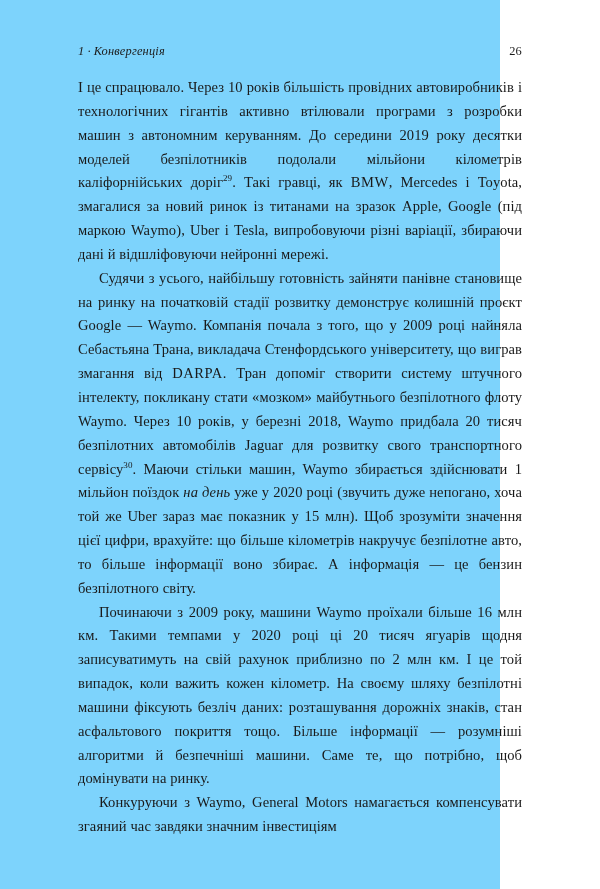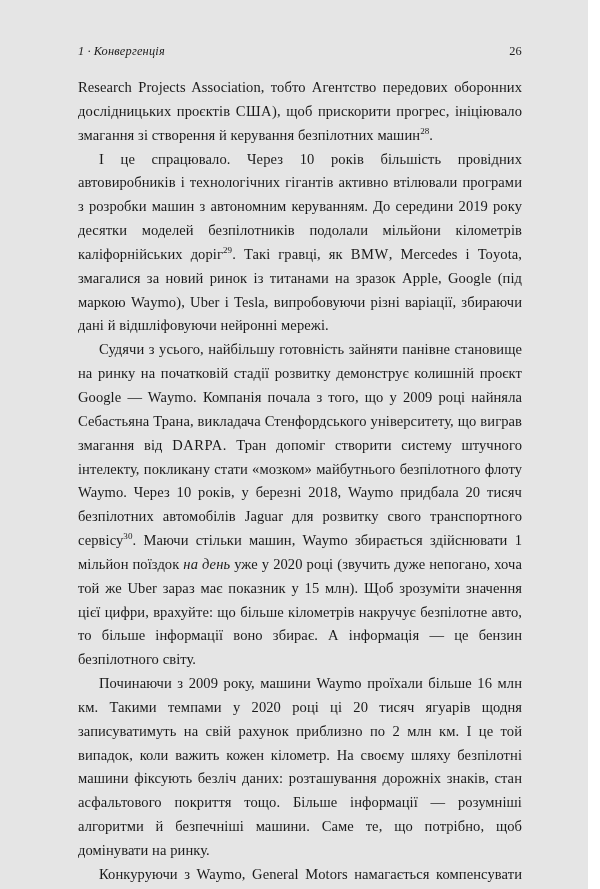--- a/index.html
+++ b/index.html
@@ -12,23 +12,23 @@
     width: 600px;
     height: 889px;
     overflow: hidden;
     font-family: "Liberation Serif", "DejaVu Serif", serif;
     color: #1a1a1a;
     -webkit-font-smoothing: antialiased;
   }
 
   .page {
     position: relative;
-    width: 588px;
+    width: 500px;
     height: 889px;
-    background: #e5e5e5;
+    background: #7dd3fc;
     box-sizing: border-box;
   }
 
   
   .running-head {
     position: absolute;
     top: 44px;
     left: 78px;
     width: 444px;
     height: 18px;
@@ -105,20 +105,19 @@
 <div class="page">
 
   <div class="running-head">
     <div class="rh-left">
       <span class="rh-chapnum">1</span><span class="rh-sep">·</span><span>Конвергенція</span>
     </div>
     <div class="rh-right">26</div>
   </div>
 
   <div class="textblock">
-    <p class="para first"><span>Research Projects Association, тобто Агентство передових оборон­них дослідницьких проєктів </span><span class="sc">США</span><span>), щоб прискорити прогрес, ініціювало змагання зі створення й керування безпілотних машин</span><sup class="fn">28</sup><span>.</span></p>
     <p class="para"><span>І це спрацювало. Через 10 років більшість провідних автовиробників і технологічних гігантів активно втілювали програми з розробки машин з автономним керуванням. До середини 2019 року десятки моделей безпілотників подолали мільйони кілометрів каліфорнійських доріг</span><sup class="fn">29</sup><span>. Такі гравці, як </span><span class="sc">BMW</span><span>, Mercedes і Toyota, змагалися за новий ринок із титанами на зразок Apple, Google (під маркою Waymo), Uber і Tesla, випробовуючи різні варіації, збираючи дані й відшліфовуючи нейронні мережі.</span></p>
     <p class="para"><span>Судячи з усього, найбільшу готовність зайняти панівне становище на ринку на початковій стадії розвитку демонструє колишній проєкт Google — Waymo. Компанія почала з того, що у 2009 році найняла Себастьяна Трана, викладача Стенфордського університету, що виграв змагання від </span><span class="sc">DARPA</span><span>. Тран допоміг створити систему штучного інтелекту, покликану стати «мозком» майбутнього безпілотного флоту Waymo. Через 10 років, у березні 2018, Waymo придбала 20 тисяч безпілотних автомобілів Jaguar для розвитку свого транспортного сервісу</span><sup class="fn">30</sup><span>. Маючи стільки машин, Waymo збирається здійснювати 1 мільйон поїздок </span><em class="it">на день</em><span> уже у 2020 році (звучить дуже непогано, хоча той же Uber зараз має показник у 15 млн). Щоб зрозуміти значення цієї цифри, врахуйте: що більше кілометрів накручує безпілотне авто, то більше інформації воно збирає. А інформація — це бензин безпілотного світу.</span></p>
     <p class="para"><span>Починаючи з 2009 року, машини Waymo проїхали більше 16 млн км. Такими темпами у 2020 році ці 20 тисяч ягуарів щодня записуватимуть на свій рахунок приблизно по 2 млн км. І це той випадок, коли важить кожен кілометр. На своєму шляху безпілотні машини фіксують безліч даних: розташування дорожніх знаків, стан асфальтового покриття тощо. Більше інформації — розумніші алгоритми й безпечніші машини. Саме те, що потрібно, щоб домінувати на ринку.</span></p>
     <p class="para"><span>Конкуруючи з Waymo, General Motors намагається компенсувати згаяний час завдяки значним інвестиціям</span></p>
   </div>
 
 </div>
 
 </body></html>

